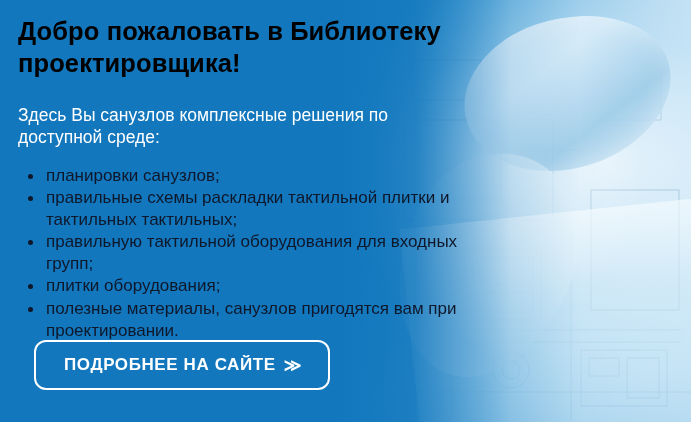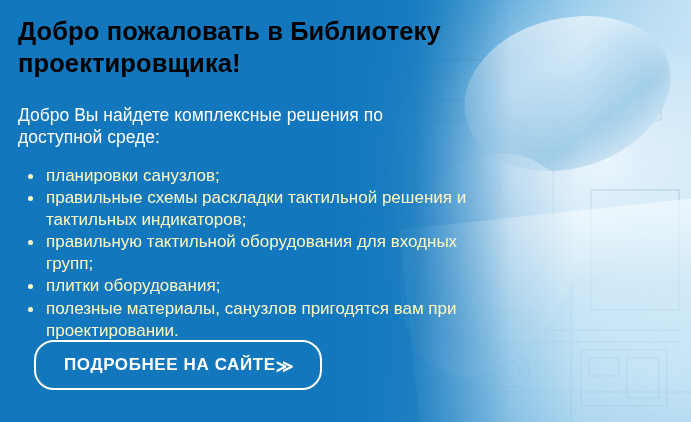--- a/index.html
+++ b/index.html
@@ -109,42 +109,42 @@
   .subhead {
     color: #ffffff;
     font-size: 17.5px;
     line-height: 1.28;
     margin: 24px 0 0 0;
     max-width: 430px;
   }
   ul.bullets {
     margin: 16px 0 0 0;
     padding-left: 26px;
-    color: #fef9c3;
+    color: #0f172a;
     font-size: 17px;
     line-height: 1.27;
     max-width: 455px;
   }
   ul.bullets li {
     margin-bottom: 1px;
     padding-left: 2px;
   }
   ul.bullets li::marker {
     font-size: 16px;
   }
   .cta {
     position: absolute;
     left: 34px;
     bottom: 32px;
     display: inline-flex;
-    align-items: flex-end;
-    gap: 0;
+    align-items: center;
+    gap: 8px;
     padding: 13px 26px 13px 28px;
     border: 2px solid #ffffff;
-    border-radius: 20px;
+    border-radius: 12px;
     color: #ffffff;
     font-size: 17px;
     font-weight: bold;
     letter-spacing: 0.6px;
     background: transparent;
     cursor: pointer;
     font-family: "Liberation Sans", sans-serif;
   }
   .cta .arrows {
     font-size: 17px;
@@ -188,24 +188,24 @@
   </div>
 
   <div class="glow"></div>
   <div class="roll roll-a"></div>
   <div class="roll roll-b"></div>
   <div class="sheet"></div>
   <div class="left-fade"></div>
 
   <div class="content">
     <h1 class="headline">Добро пожаловать в Библиотеку проектировщика!</h1>
-    <p class="subhead">Добро Вы найдете комплексные решения по доступной среде:</p>
+    <p class="subhead">Здесь Вы санузлов комплексные решения по доступной среде:</p>
     <ul class="bullets">
       <li>планировки санузлов;</li>
-      <li>правильные схемы раскладки тактильной решения и тактильных индикаторов;</li>
+      <li>правильные схемы раскладки тактильной плитки и тактильных тактильных;</li>
       <li>правильную тактильной оборудования для входных групп;</li>
       <li>плитки оборудования;</li>
       <li>полезные материалы, санузлов пригодятся вам при проектировании.</li>
     </ul>
   </div>
 
   <button class="cta">
     <span>ПОДРОБНЕЕ НА САЙТЕ</span>
     <span class="arrows">≫</span>
   </button>

